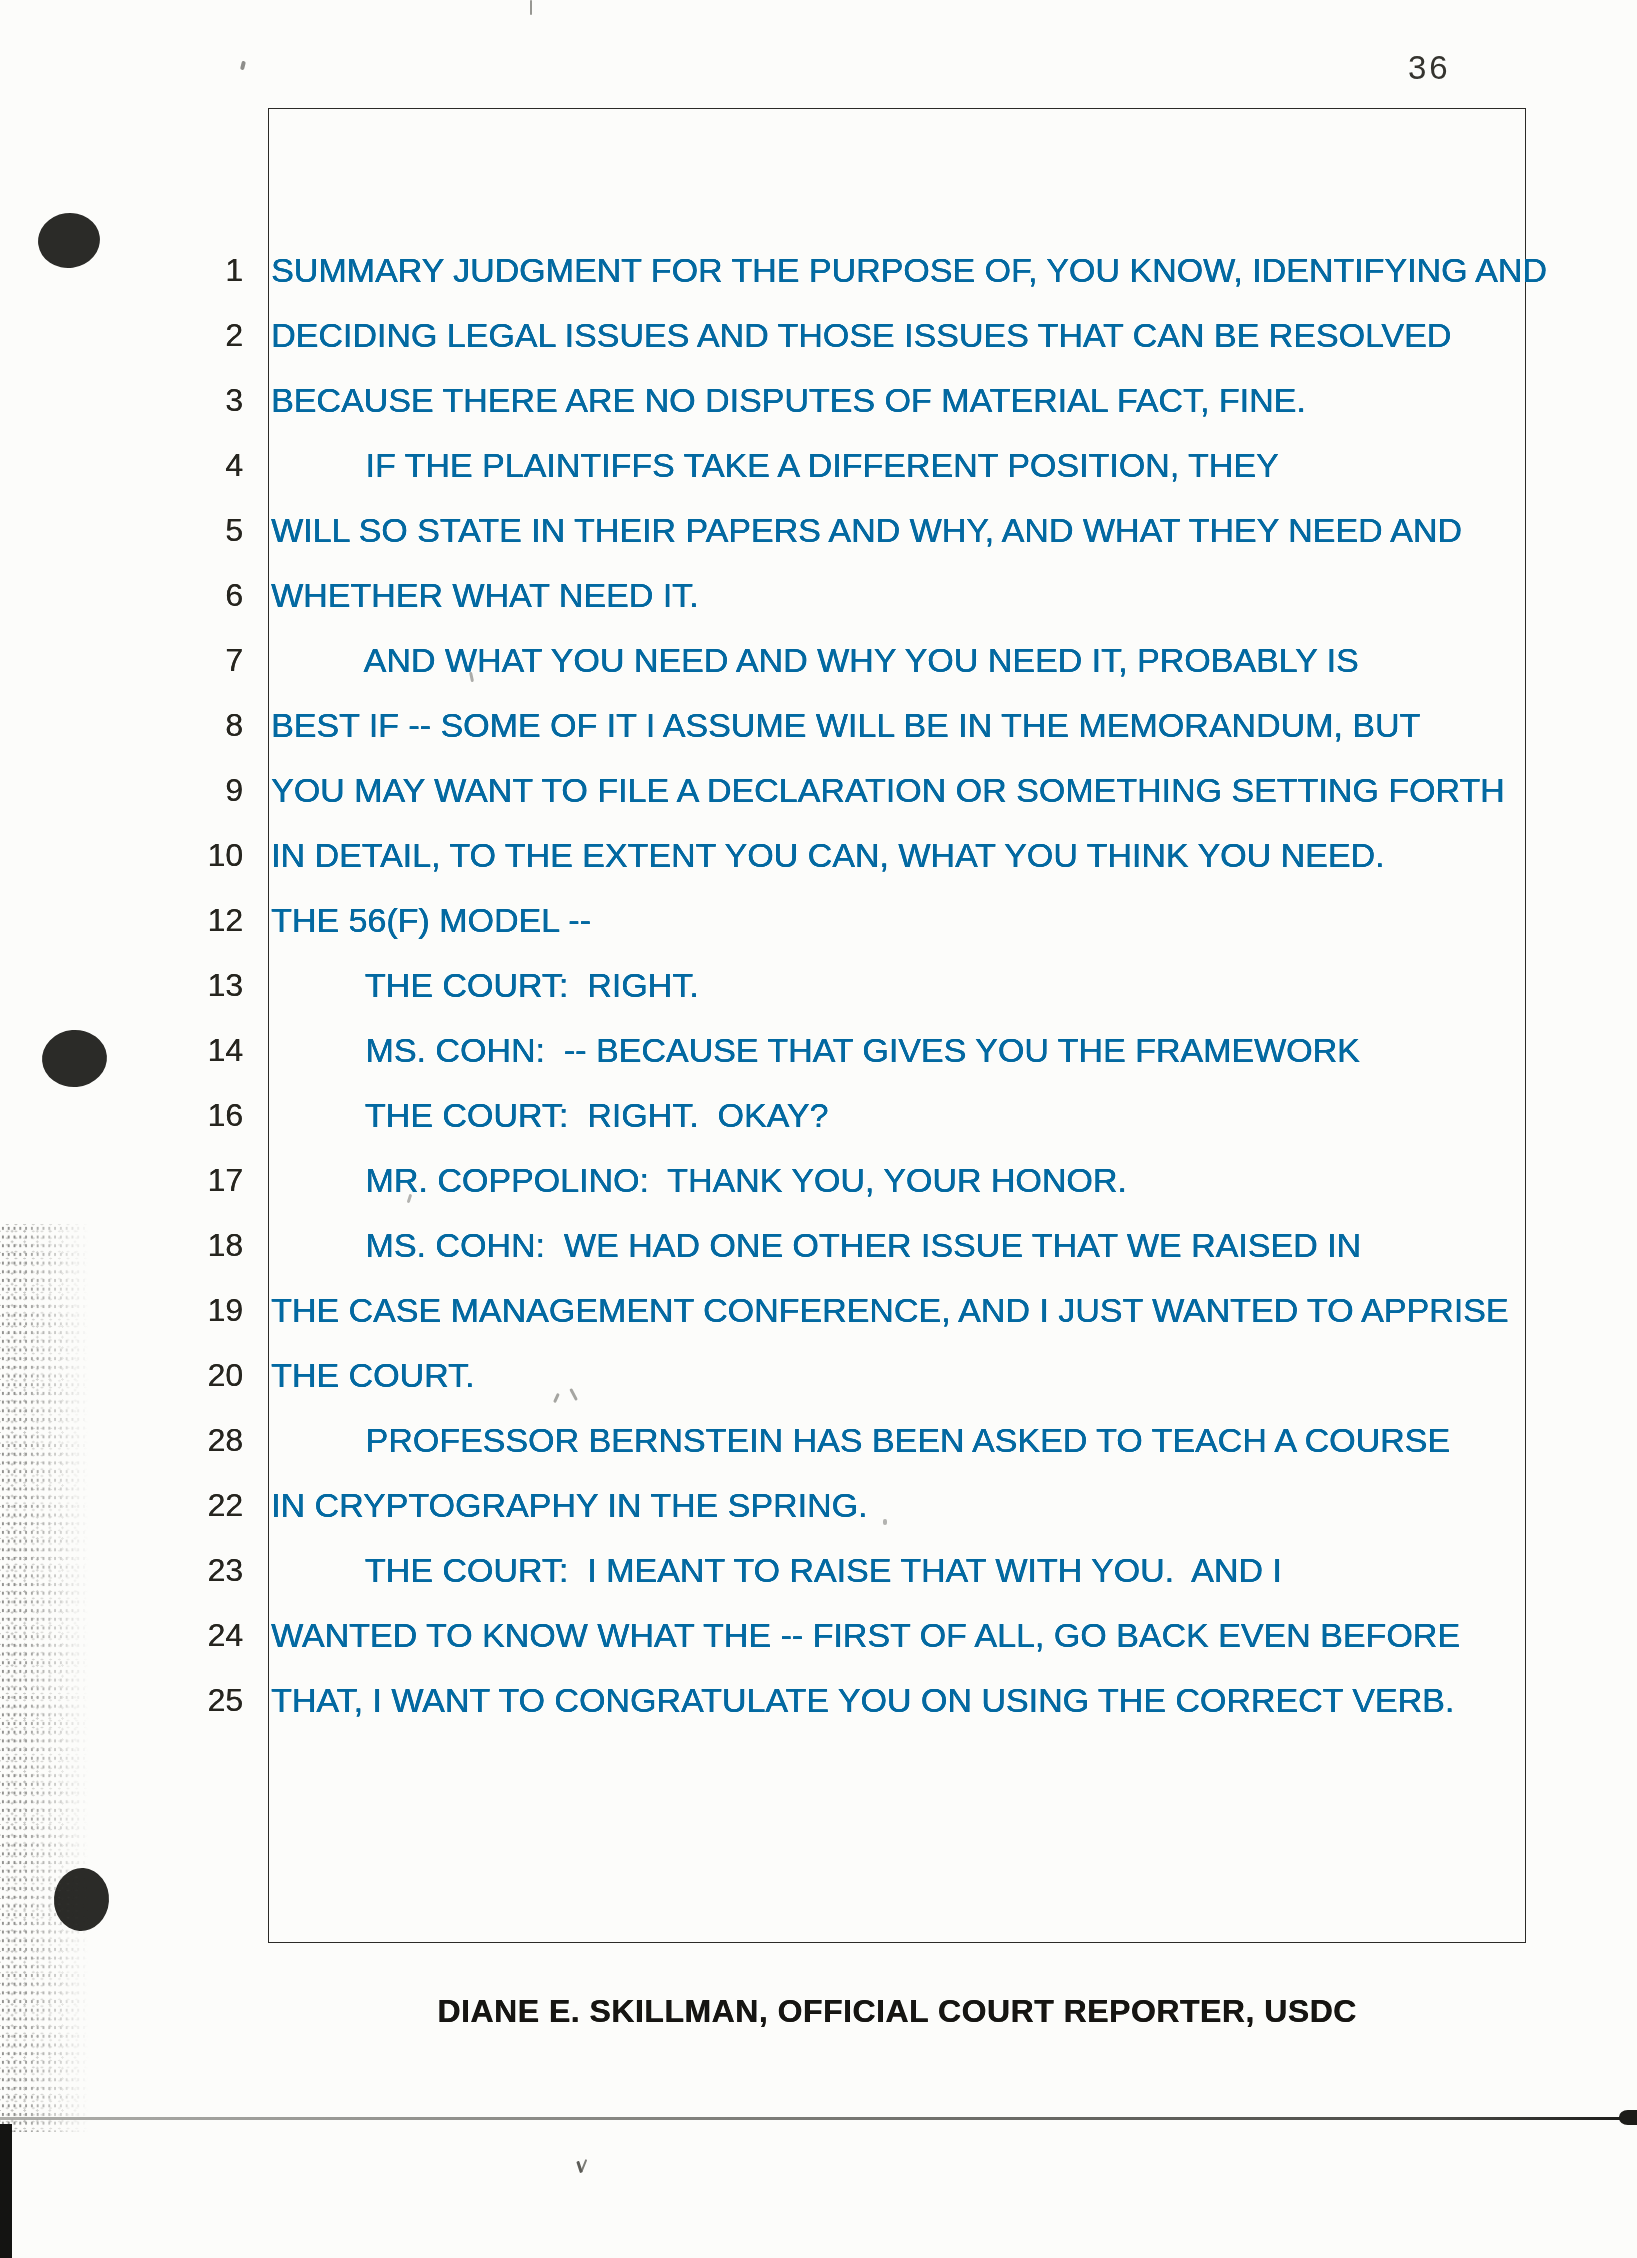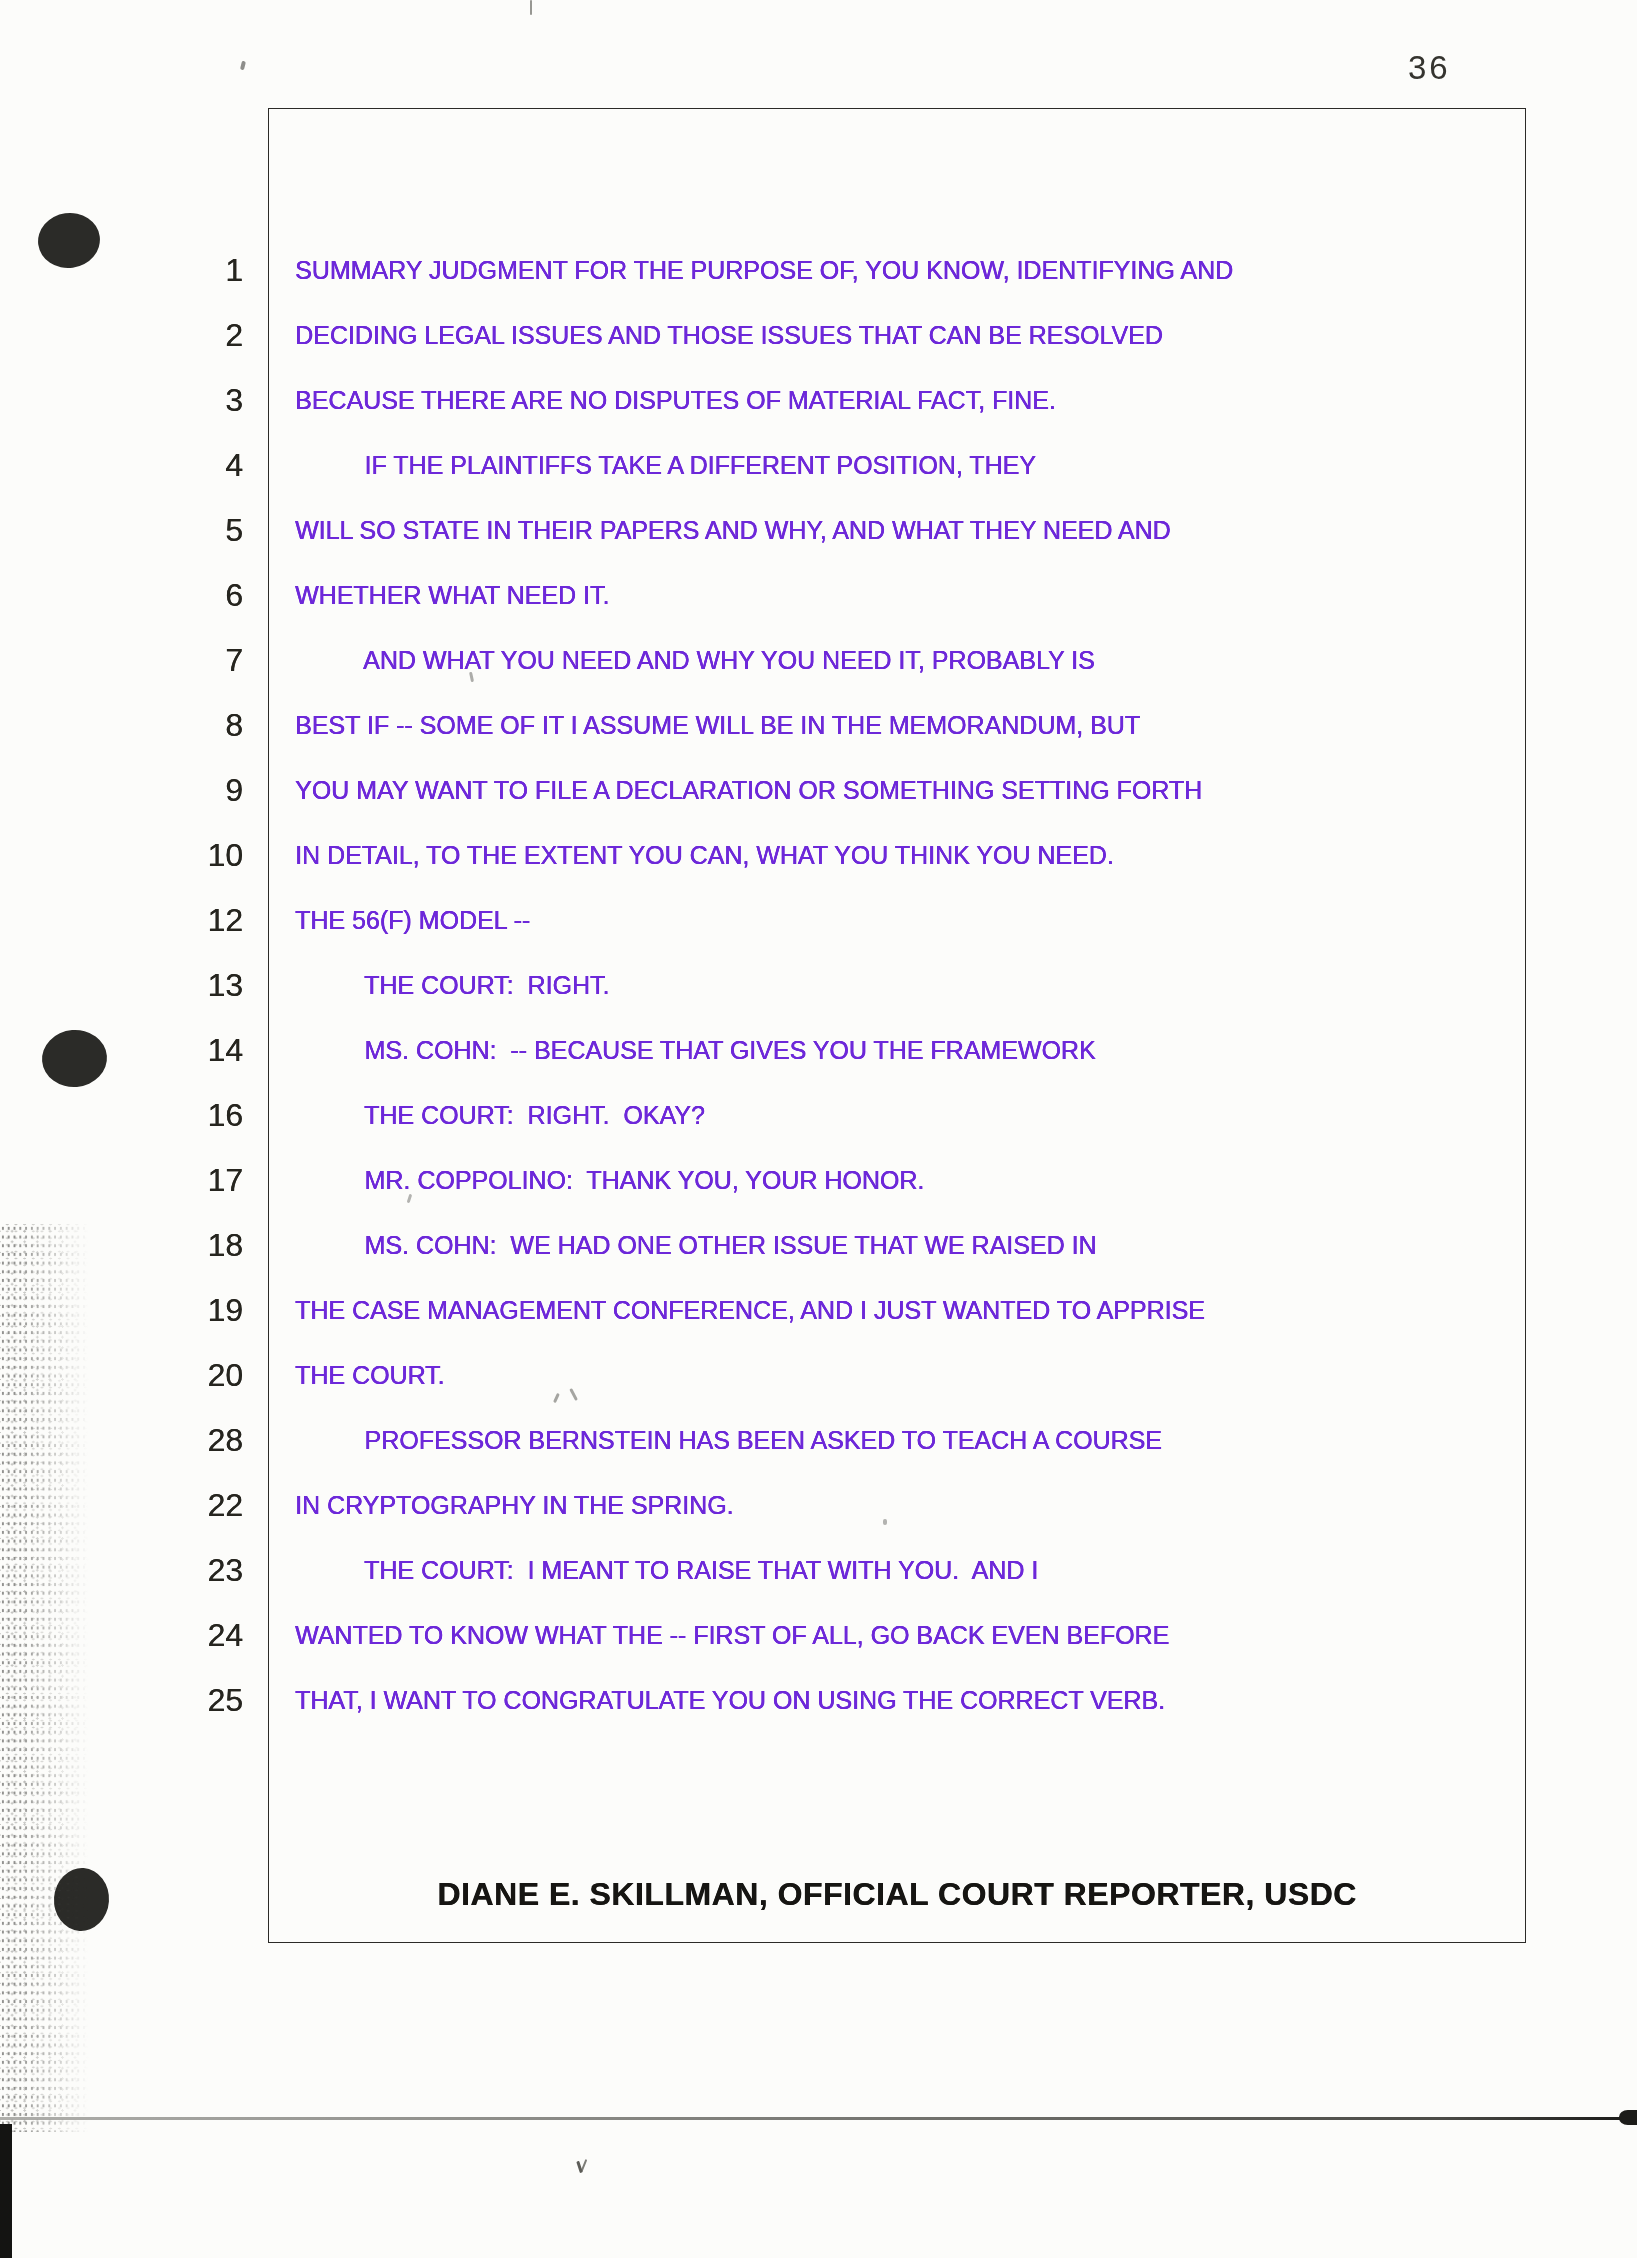--- a/index.html
+++ b/index.html
@@ -18,26 +18,26 @@
     border:1.9px solid #2b2a27;background:transparent;
   }
   .rows{position:absolute;left:164px;top:238px;}
   .row{height:65px;line-height:65px;white-space:nowrap;}
   .ln{
     display:inline-block;width:79px;text-align:right;font-size:32px;
     vertical-align:top;color:#26251f;
     text-shadow:0.4px 0 currentColor;
   }
   .lt{
-    display:inline-block;margin-left:52px;font-size:25px;white-space:pre;
-    vertical-align:top;color:#6d28d9;
+    display:inline-block;margin-left:28px;font-size:34px;white-space:pre;
+    vertical-align:top;color:#0369a1;
     text-shadow:0.4px 0 currentColor,0 0.3px currentColor;
   }
   .footer{
-    position:absolute;left:268px;top:1876px;width:1258px;text-align:center;
+    position:absolute;left:268px;top:1993px;width:1258px;text-align:center;
     font-size:32px;font-weight:bold;letter-spacing:0.5px;color:#161512;
     text-shadow:0.4px 0 currentColor;
   }
   .hole{position:absolute;background:#2b2b28;border-radius:50%;}
   .hole-1{left:38px;top:213px;width:62px;height:55px;transform:rotate(-8deg);}
   .hole-2{left:42px;top:1030px;width:65px;height:57px;transform:rotate(-5deg);}
   .hole-3{left:54px;top:1868px;width:55px;height:63px;transform:rotate(4deg);}
   .speckle{
     position:absolute;left:0;top:1224px;width:93px;height:908px;
     background-image:

